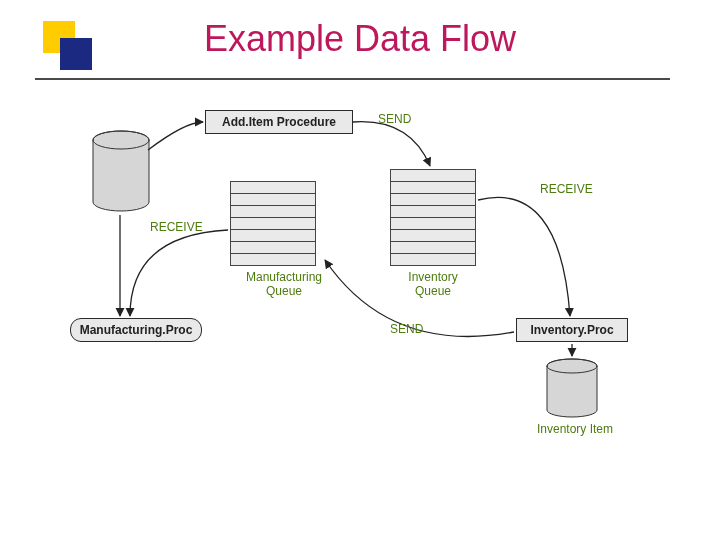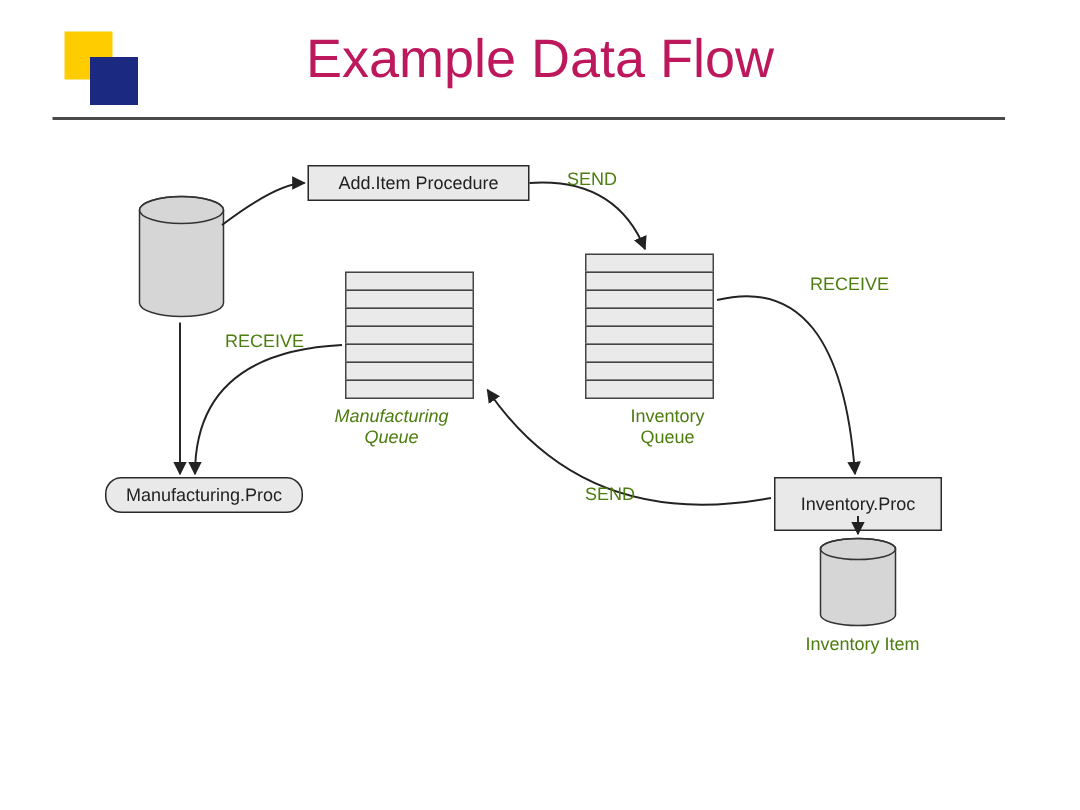--- a/index.html
+++ b/index.html
@@ -51,20 +51,21 @@
     border: 1px solid #2a2a2a;
     background: #e9e9e9;
     font-size: 12px;
     color: #222;
     display: flex;
     align-items: center;
     justify-content: center;
     text-align: center;
     padding: 2px 4px;
     font-family: Arial, sans-serif;
+    font-weight: bold;
   }
   .lbl {
     position: absolute;
     font-size: 12px;
     color: #4d7c0f;
     font-family: Arial, sans-serif;
     text-align: center;
   }
   .queue {
     position: absolute;
@@ -103,41 +104,41 @@
 
     <div class="queue" style="left:140px; top:82px;">
       <div class="cell"></div>
         <div class="cell"></div>
         <div class="cell"></div>
       <div class="cell"></div>
         <div class="cell"></div>
         <div class="cell"></div>
         <div class="cell"></div>
     </div>
-    <div class="lbl" style="left:128px; top:170px; width:86px; white-space:pre-line;font-style:italic;">Manufacturing
+    <div class="lbl" style="left:151px; top:170px; width:86px; white-space:pre-line;">Manufacturing
 Queue</div>
 
     <div class="queue" style="left:300px; top:70px;">
       <div class="cell"></div>
         <div class="cell"></div>
         <div class="cell"></div>
       <div class="cell"></div>
         <div class="cell"></div>
         <div class="cell"></div>
       <div class="cell"></div>
         <div class="cell"></div>
     </div>
-    <div class="lbl" style="left:312px; top:170px; width:86px; white-space:pre-line;">Inventory
+    <div class="lbl" style="left:300px; top:170px; width:86px; white-space:pre-line;">Inventory
 Queue</div>
 
     <div class="box" style="left:-20px; top:218px; width:132px; height:24px;border-radius:11px;">
       <span>Manufacturing.Proc</span>
     </div>
 
-    <div class="box" style="left:426px; top:218px; width:112px; height:36px;">
+    <div class="box" style="left:426px; top:218px; width:112px; height:24px;">
       <span>Inventory.Proc</span>
     </div>
 
     <svg class="cylinder" style="left:452px; top:258px;" width="60" height="62">
       <ellipse cx="30" cy="8" rx="25" ry="7" fill="#d6d6d6" stroke="#333"></ellipse>
       <path d="M5 8 L5 52 A25 7 0 0 0 55 52 L55 8" fill="#d6d6d6" stroke="#333"></path>
       <ellipse cx="30" cy="8" rx="25" ry="7" fill="none" stroke="#333"></ellipse>
     </svg>
     <div class="lbl" style="left:430px; top:322px; width:110px;">Inventory Item</div>
 

